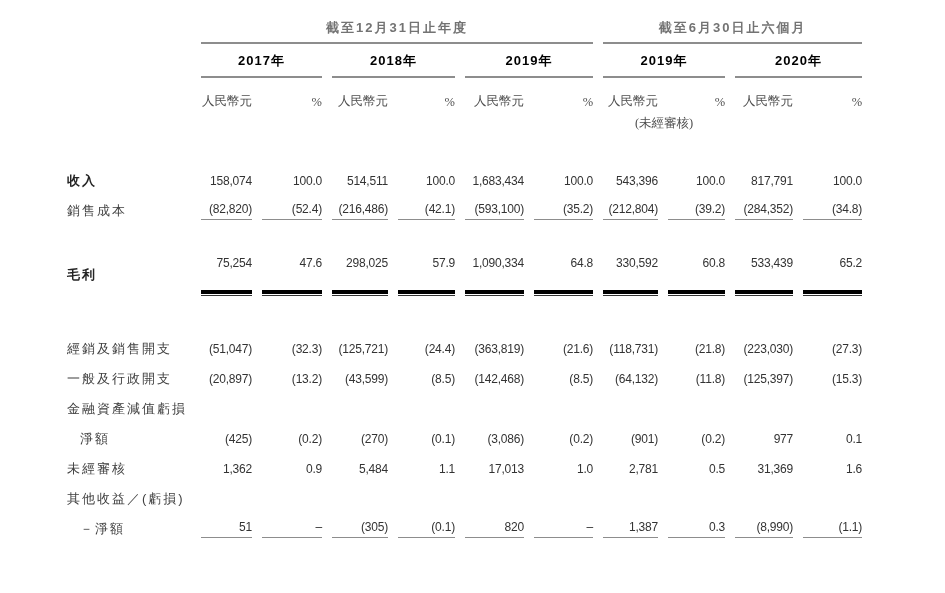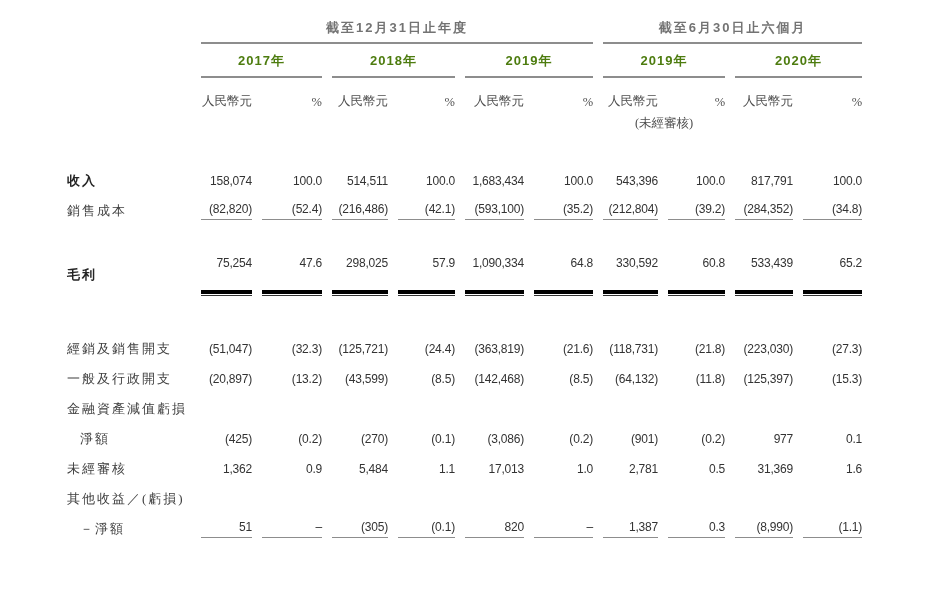--- a/index.html
+++ b/index.html
@@ -22,35 +22,34 @@
   tr.r-note2{height:44px;}
   tr.r-headgap{height:34px;}
   tr.r-data{height:30px;}
   tr.r-data td{vertical-align:middle;}
   .grp{
     text-align:center;font-weight:bold;font-size:13px;letter-spacing:2px;
     color:#737373;padding-bottom:5px;border-bottom:2px solid #8d8d8d;
   }
   .yr{
     text-align:center;font-weight:bold;font-size:13px;letter-spacing:1px;
-    color:#4d7c0f;padding-bottom:6px;border-bottom:2px solid #8d8d8d;
+    color:#000000;padding-bottom:6px;border-bottom:2px solid #8d8d8d;
   }
   .cur,.pct,.unaud,.scale{
     font-family:"Liberation Serif", serif;
     font-size:12.5px;color:#4e4e4e;
   }
   .cur,.pct{text-align:right;}
   .unaud{text-align:center;}
   .scale{text-align:center;letter-spacing:0.5px;}
   
   td.num{text-align:right;letter-spacing:-0.2px;color:#333333;}
   td.lbl{
     font-size:13px;letter-spacing:2px;color:#404040;vertical-align:middle;
     white-space:nowrap;
-    font-family:Liberation Serif, serif;
   }
   td.lbl.bold{font-weight:bold;color:#242424;}
   td.lbl.indent{padding-left:13px;}
   
   .u{padding-bottom:3px;border-bottom:1.5px solid #8d8d8d;}
   .uu{padding-bottom:20px;border-bottom:4px solid #000000;position:relative;}
   .uu::after{
     content:"";position:absolute;left:0;right:0;bottom:-6px;height:0;
     border-bottom:1.5px solid #333333;
   }

